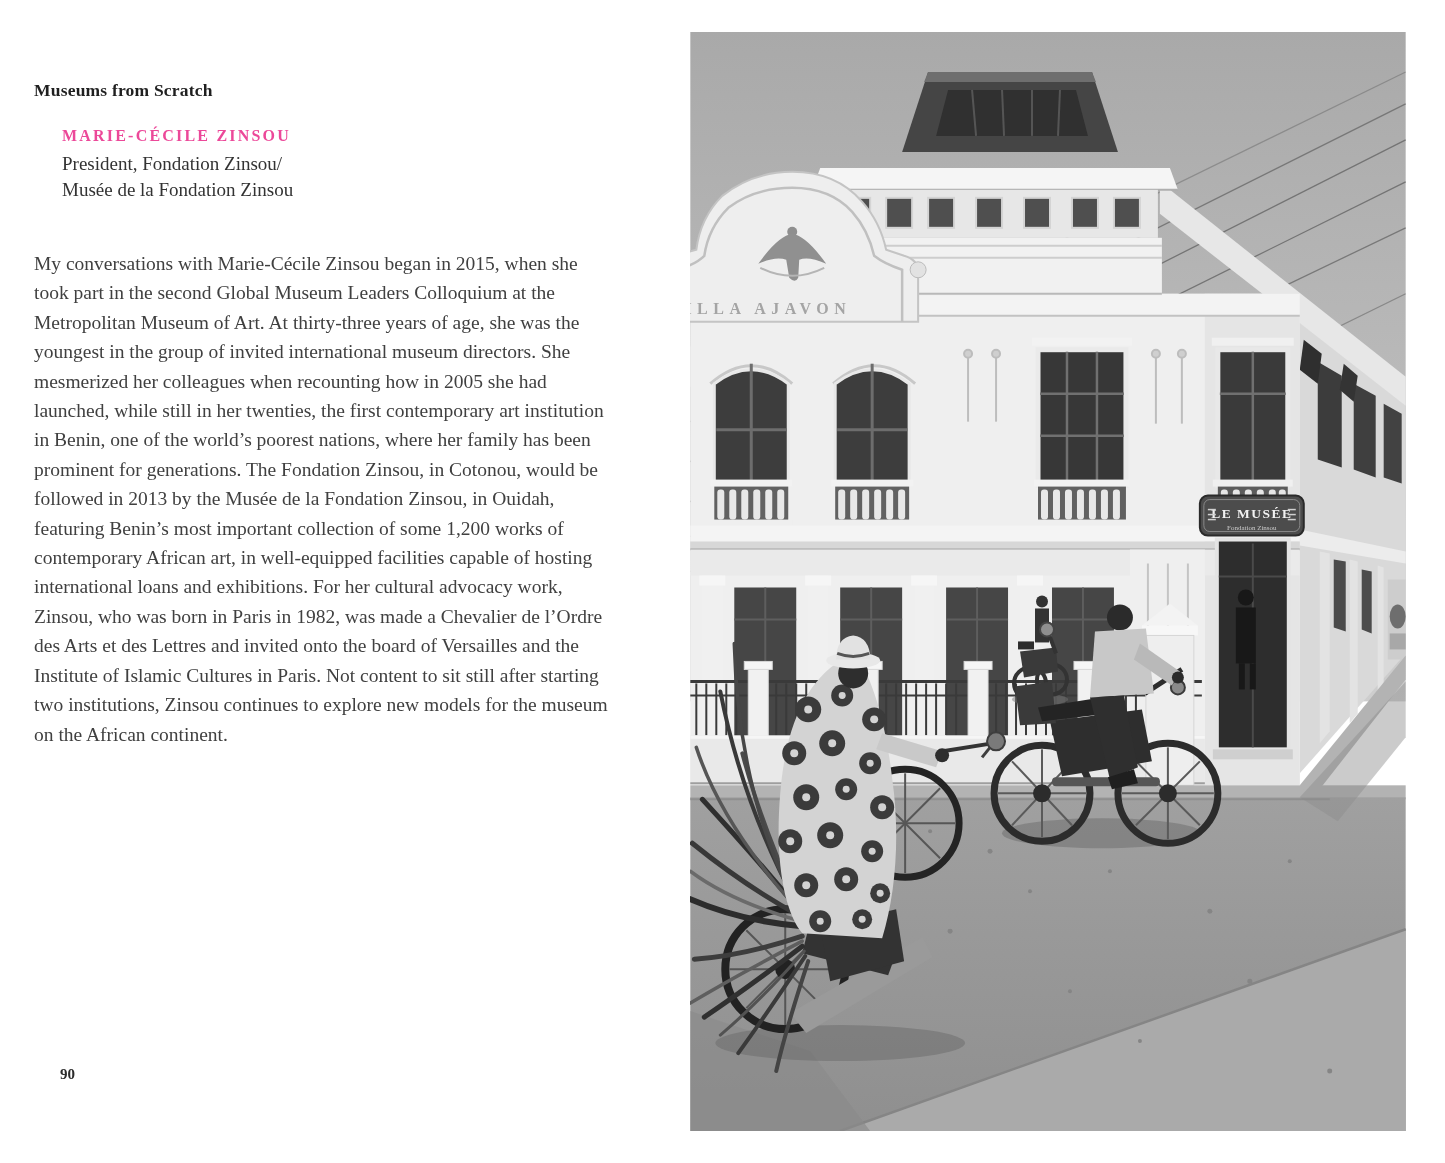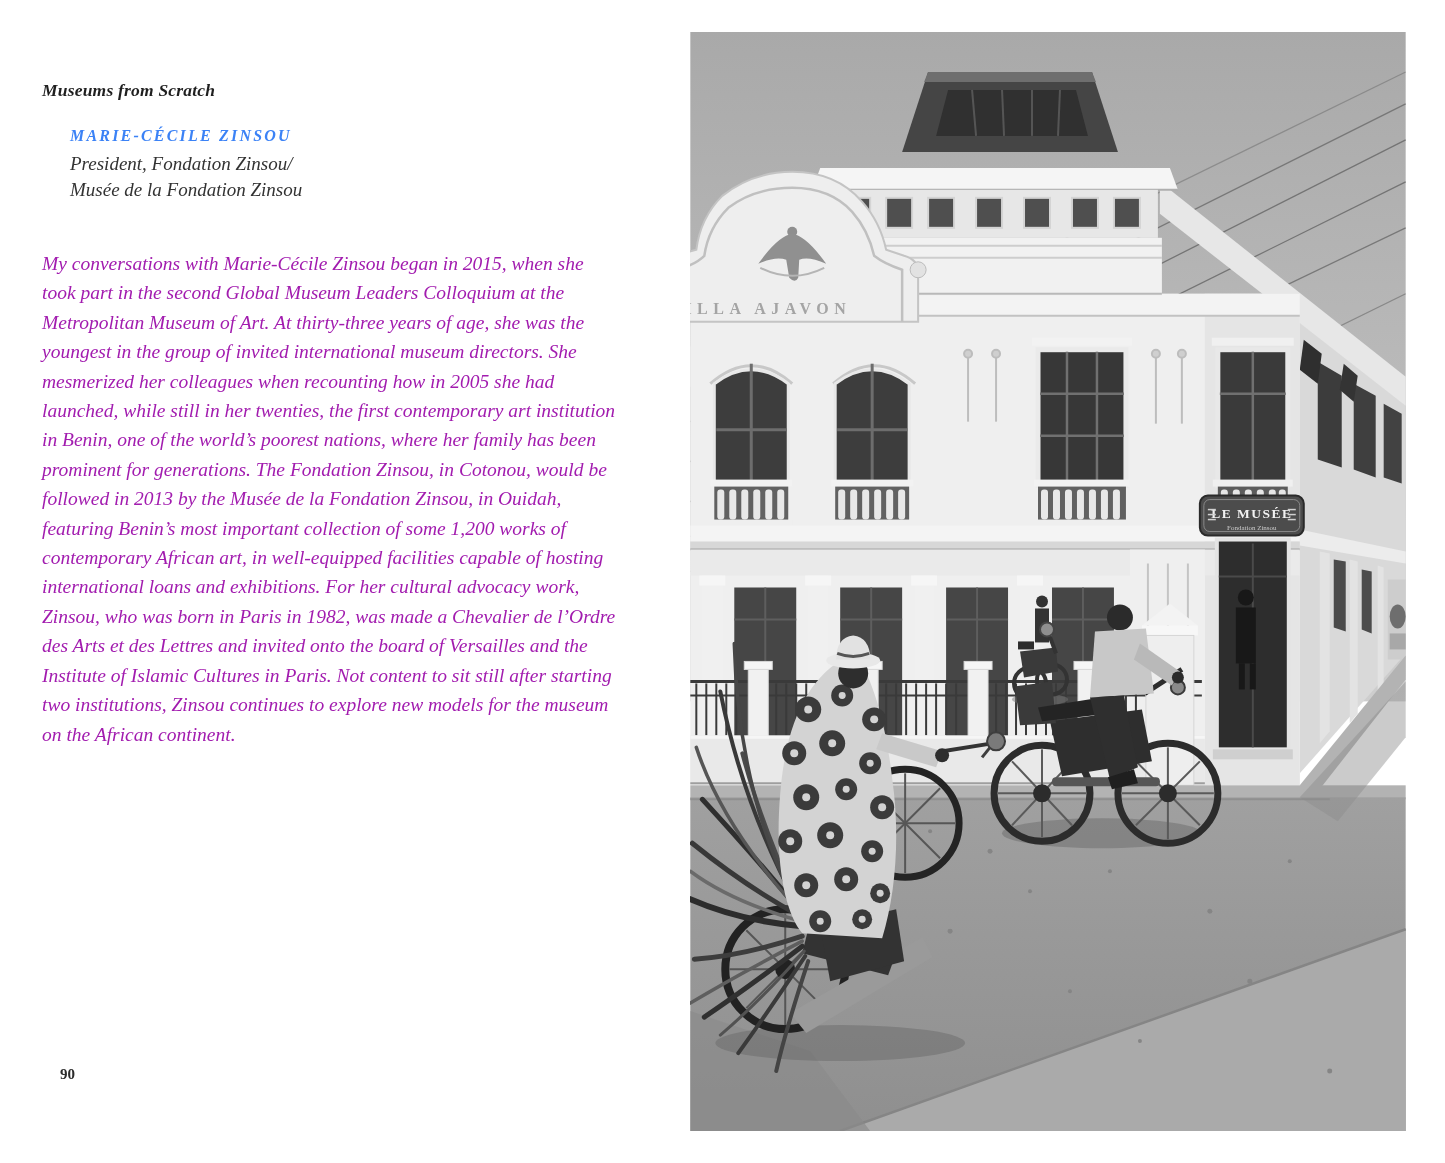--- a/index.html
+++ b/index.html
@@ -1,27 +1,27 @@
 <!DOCTYPE html>
 <html><head>
 <meta charset="utf-8">
 <style>
   html,body{margin:0;padding:0;}
   body{
     width:1445px;height:1163px;background:#ffffff;position:relative;
     font-family:"Liberation Serif","DejaVu Serif",serif;color:#2e2e2e;
     overflow:hidden;
   }
-  .text-col{position:absolute;left:42px;top:80px;width:580px;font-style:italic;}
+  .text-col{position:absolute;left:34px;top:80px;width:580px;}
   .series-title{font-size:17.5px;font-weight:bold;color:#1f1f1f;letter-spacing:.2px;}
   .credit{margin:26px 0 0 28px;}
-  .credit-name{font-size:16px;font-weight:bold;letter-spacing:2.2px;color:#3b82f6;margin-bottom:6px;}
+  .credit-name{font-size:16px;font-weight:bold;letter-spacing:2.2px;color:#ec4899;margin-bottom:6px;}
   .credit-line{font-size:19px;line-height:26px;color:#333;}
   .article-title{margin-top:102px;font-size:28px;font-weight:bold;letter-spacing:2.6px;line-height:40px;color:#2b2b2b;}
-  .body-text{margin-top:46px;font-size:19.5px;line-height:29.4px;color:#a21caf;text-align:left;}
+  .body-text{margin-top:46px;font-size:19.5px;line-height:29.4px;color:#404040;text-align:left;}
   .folio{position:absolute;left:60px;top:1066px;font-size:15px;font-weight:bold;color:#2b2b2b;}
   .photo-wrap{position:absolute;left:690px;top:32px;width:716px;height:1099px;}
   svg{display:block;}
   .svgtxt{font-family:"Liberation Serif","DejaVu Serif",serif;}
 </style>
 </head>
 <body>
 
 <div class="text-col">
   <div class="series-title">Museums from Scratch</div>

